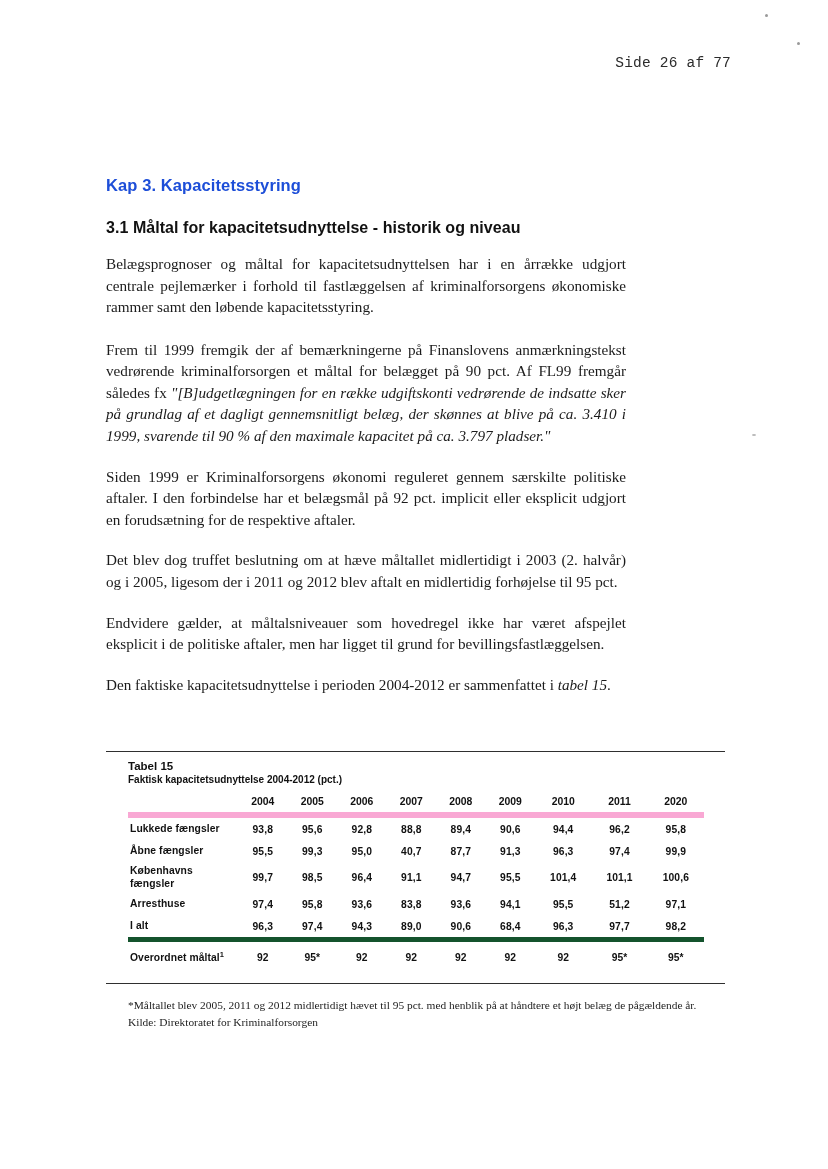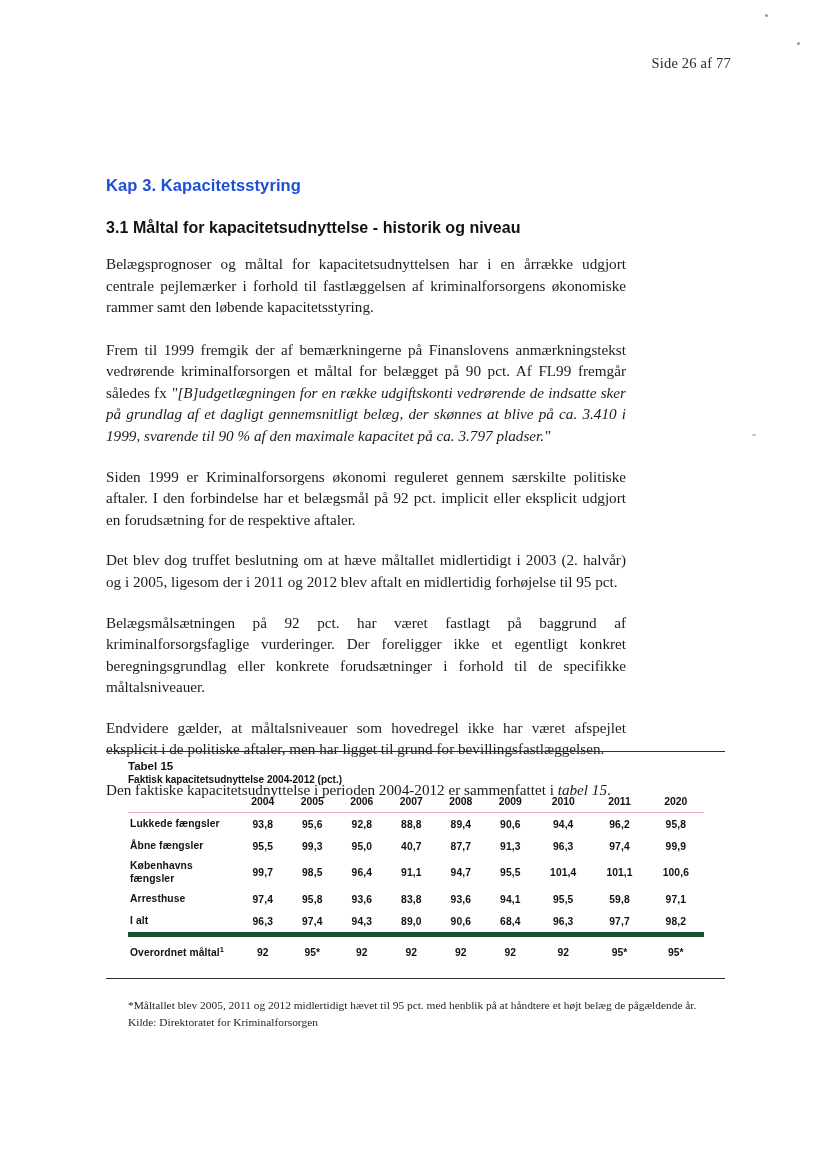--- a/index.html
+++ b/index.html
@@ -20,20 +20,21 @@
     inset: 0;
     padding: 0;
   }
   .page-header {
     position: absolute;
     top: 55px;
     right: 97px;
     font-size: 14.5px;
     letter-spacing: 0.2px;
     color: #2b2b2b;
+    font-family: Liberation Mono, monospace;
   }
   .speck {
     position: absolute;
     background: #9a9a9a;
     border-radius: 50%;
   }
   .speck-a { top: 14px; left: 765px; width: 3px; height: 3px; }
   .speck-b { top: 42px; left: 797px; width: 3px; height: 3px; }
   .speck-c { top: 434px; left: 752px; width: 4px; height: 2px; opacity: .7; }
 
@@ -122,21 +123,21 @@
     width: 108px;
     padding-left: 2px;
     line-height: 1.18;
   }
   table.data thead th {
     font-weight: 700;
     font-size: 10.4px;
     padding-bottom: 5px;
     padding-top: 1px;
   }
-  table.data thead tr th { border-bottom: 1px solid #f9a8d4; }
+  table.data thead tr th { border-bottom: 6px solid #f9a8d4; }
   table.data tbody td {
     height: 22px;
     font-weight: 700;
     letter-spacing: .1px;
   }
   table.data tbody tr.tall td { height: 31px; }
   table.data tbody tr.last-row td { border-top: 5px solid #14532d; }
   .sup { font-size: 7.5px; vertical-align: super; }
 
   .notes {
@@ -168,21 +169,20 @@
     <h2 class="section">3.1 Måltal for kapacitetsudnyttelse - historik og niveau</h2>
 
     <p class="para first">Belægsprognoser og måltal for kapacitetsudnyttelsen har i en årrække udgjort centrale pejlemærker i forhold til fastlæggelsen af kriminalforsorgens økonomiske rammer samt den løbende kapacitetsstyring.</p>
 
     <p class="para"><span>Frem til 1999 fremgik der af bemærkningerne på Finanslovens anmærkningstekst vedrørende kriminalforsorgen et måltal for belægget på 90 pct. Af FL99 fremgår således fx </span><span class="quote">"[B]udgetlægningen for en række udgiftskonti vedrørende de indsatte sker på grundlag af et dagligt gennemsnitligt belæg, der skønnes at blive på ca. 3.410 i 1999, svarende til 90 % af den maximale kapacitet på ca. 3.797 pladser."</span></p>
 
     <p class="para">Siden 1999 er Kriminalforsorgens økonomi reguleret gennem særskilte politiske aftaler. I den forbindelse har et belægsmål på 92 pct. implicit eller eksplicit udgjort en forudsætning for de respektive aftaler.</p>
 
     <p class="para">Det blev dog truffet beslutning om at hæve måltallet midlertidigt i 2003 (2. halvår) og i 2005, ligesom der i 2011 og 2012 blev aftalt en midlertidig forhøjelse til 95 pct.</p>
 
-    <p class="para">Belægsmålsætningen på 92 pct. har været fastlagt på baggrund af kriminalforsorgsfaglige vurderinger. Der foreligger ikke et egentligt konkret beregningsgrundlag eller konkrete forudsætninger i forhold til de specifikke måltalsniveauer.</p>
 
     <p class="para">Endvidere gælder, at måltalsniveauer som hovedregel ikke har været afspejlet eksplicit i de politiske aftaler, men har ligget til grund for bevillingsfastlæggelsen.</p>
 
     <p class="para"><span>Den faktiske kapacitetsudnyttelse i perioden 2004-2012 er sammenfattet i </span><span class="ital">tabel 15</span><span>.</span></p>
   </div>
 
   <div class="table-wrap">
     <div class="rule"></div>
 
     <div class="tbl-caption">
@@ -244,21 +244,21 @@
         </tr>
         <tr>
           <td class="rowhead">Arresthuse</td>
           <td>97,4</td>
           <td>95,8</td>
           <td>93,6</td>
           <td>83,8</td>
           <td>93,6</td>
           <td>94,1</td>
           <td>95,5</td>
-          <td>59,8</td>
+          <td>51,2</td>
           <td>97,1</td>
         </tr>
         <tr>
           <td class="rowhead">I alt</td>
           <td>96,3</td>
           <td>97,4</td>
           <td>94,3</td>
           <td>89,0</td>
           <td>90,6</td>
           <td>68,4</td>

